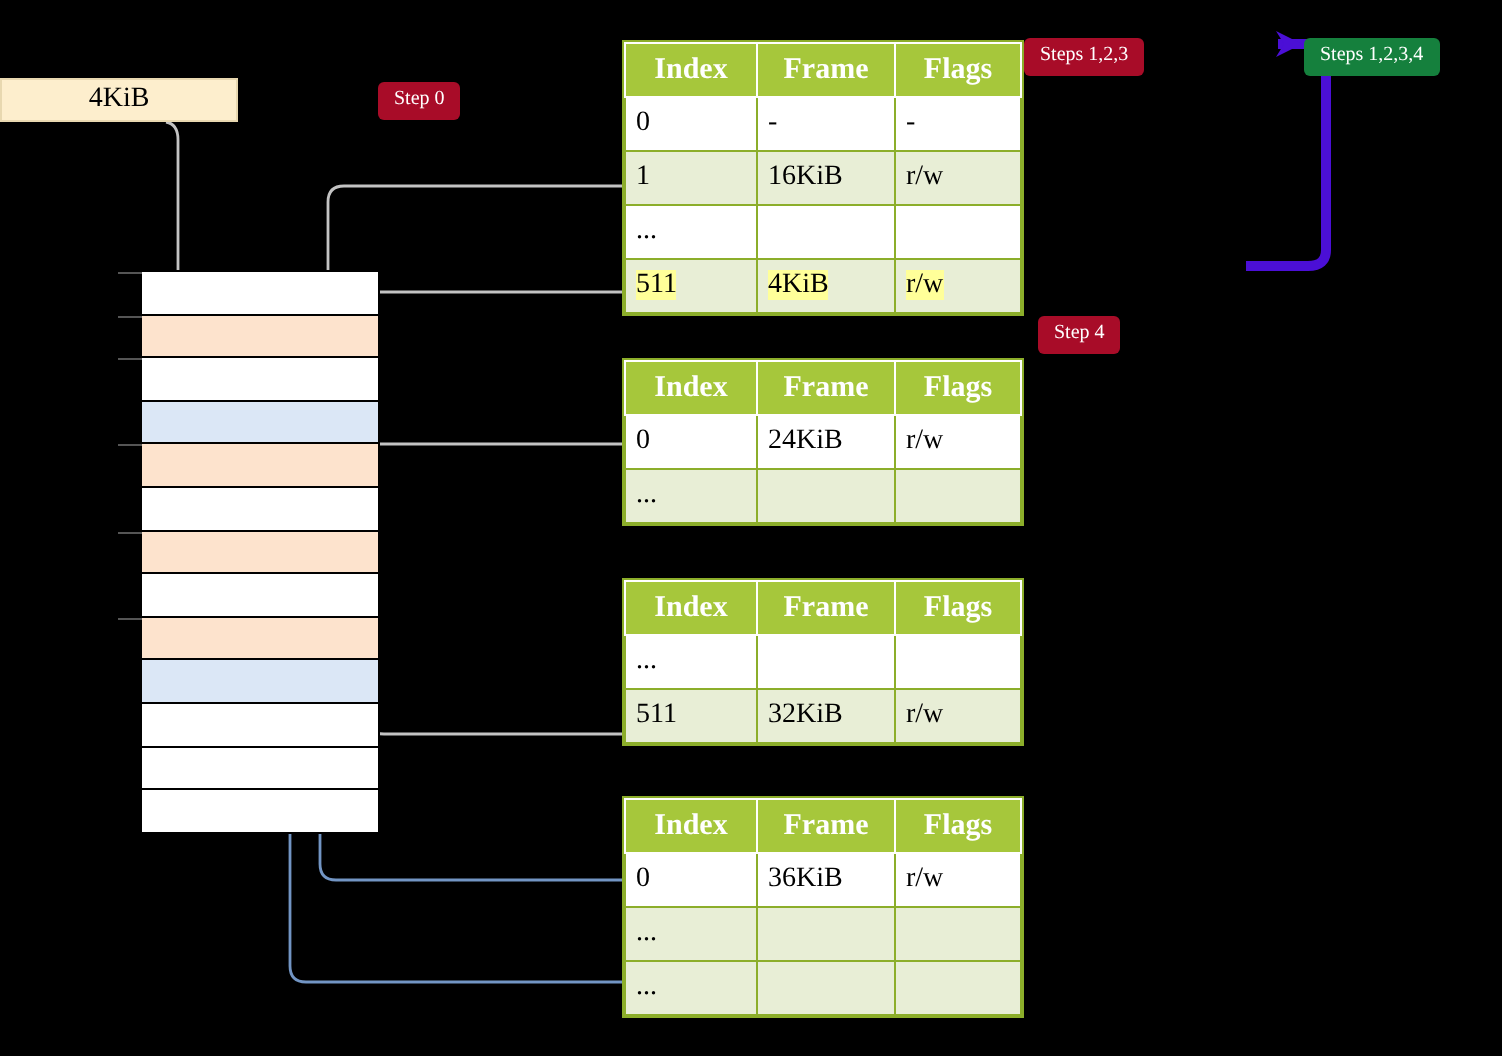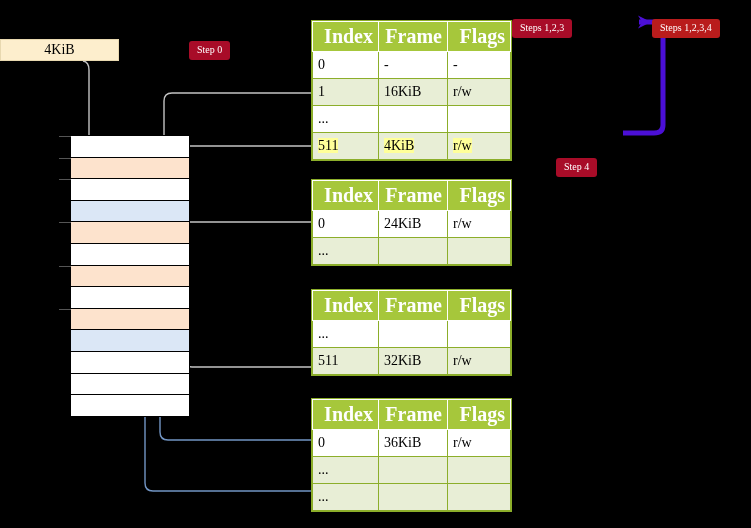--- a/index.html
+++ b/index.html
@@ -5,21 +5,21 @@
   html,body{margin:0;padding:0;background:#000;}
   body{width:751px;height:528px;position:relative;overflow:hidden;
        font-family:"Liberation Serif",serif;color:#000;}
   #stage{position:absolute;inset:0;width:751px;height:528px;}
 
   
   .badge{position:absolute;color:#fff;font-size:10px;line-height:1;
          padding:4px 8px 5px;border-radius:3px;white-space:nowrap;
          font-family:"Liberation Serif",serif;}
   .badge.red{background:#a80c28;box-shadow:0 1px 0 rgba(0,0,0,.4);}
-  .badge.blue{background:#b91c1c;}
+  .badge.blue{background:#15803d;}
 
   
   #kib-box{position:absolute;left:0px;top:39px;width:119px;height:22px;
            background:#fdeecd;border:1px solid #e8d8b0;
            display:flex;align-items:center;justify-content:center;
            font-size:14px;box-sizing:border-box;}
 
   
   #memcol{position:absolute;left:70px;top:135px;width:120px;height:282px;
           border:1px solid #000;box-sizing:border-box;background:#fff;}
@@ -27,22 +27,22 @@
   .mrow:last-child{border-bottom:none;}
   .mrow.w{background:#ffffff;}
   .mrow.o{background:#fde3cd;}
   .mrow.b{background:#dbe7f6;}
   .tick{position:absolute;left:-12px;width:12px;height:0;border-top:1px solid #555;}
 
   
   .ptable{position:absolute;border:1px solid #8cae2a;border-collapse:collapse;
           background:#fff;}
   .ptable table{border-collapse:collapse;table-layout:fixed;}
-  .ptable th{background:#a6c73b;color:#ffffff;font-weight:bold;font-size:20px;
-             text-align:right;padding:3px 5px;border:1px solid #ffffff;height:20px;}
+  .ptable th{background:#a6c73b;color:#ffffff;font-weight:bold;font-size:15px;
+             text-align:center;padding:3px 5px;border:1px solid #ffffff;height:20px;}
   .ptable td{font-size:14px;text-align:left;padding:3px 5px;border:1px solid #8cae2a;
              height:20px;background:#ffffff;}
   .ptable tr.alt td{background:#e8eed6;}
   .ptable td .hl{background:#ffff99;}
   .col-i{width:55px;}
   .col-f{width:58px;}
   .col-g{width:52px;}
 
   
   #wires{position:absolute;left:0;top:0;width:751px;height:528px;pointer-events:none;}
@@ -121,21 +121,21 @@
       <div class="mrow w"></div>
       <div class="tick" style="top: 0px;"></div>
       <div class="tick" style="top: 21.6px;"></div>
       <div class="tick" style="top: 43.2px;"></div>
       <div class="tick" style="top: 86.4px;"></div>
       <div class="tick" style="top: 129.6px;"></div>
       <div class="tick" style="top: 172.8px;"></div>
     </div>
 
   <div class="badge red" style="left:189px;top:41px;text-align:right;">Step 0</div>
-  <div class="badge red" style="left:519px;top:158px;margin-left:37px;">Step 4</div>
+  <div class="badge red" style="left:519px;top:158px;">Step 4</div>
   <div class="badge red" style="left:512px;top:19px;">Steps 1,2,3</div>
   <div class="badge blue" style="left:652px;top:19px;">Steps 1,2,3,4</div>
 
 <div class="ptable" style="left: 311px; top: 20px;">
       <table>
         <thead>
           <tr>
             <th class="col-i">Index</th>
             <th class="col-f">Frame</th>
             <th class="col-g">Flags</th>

